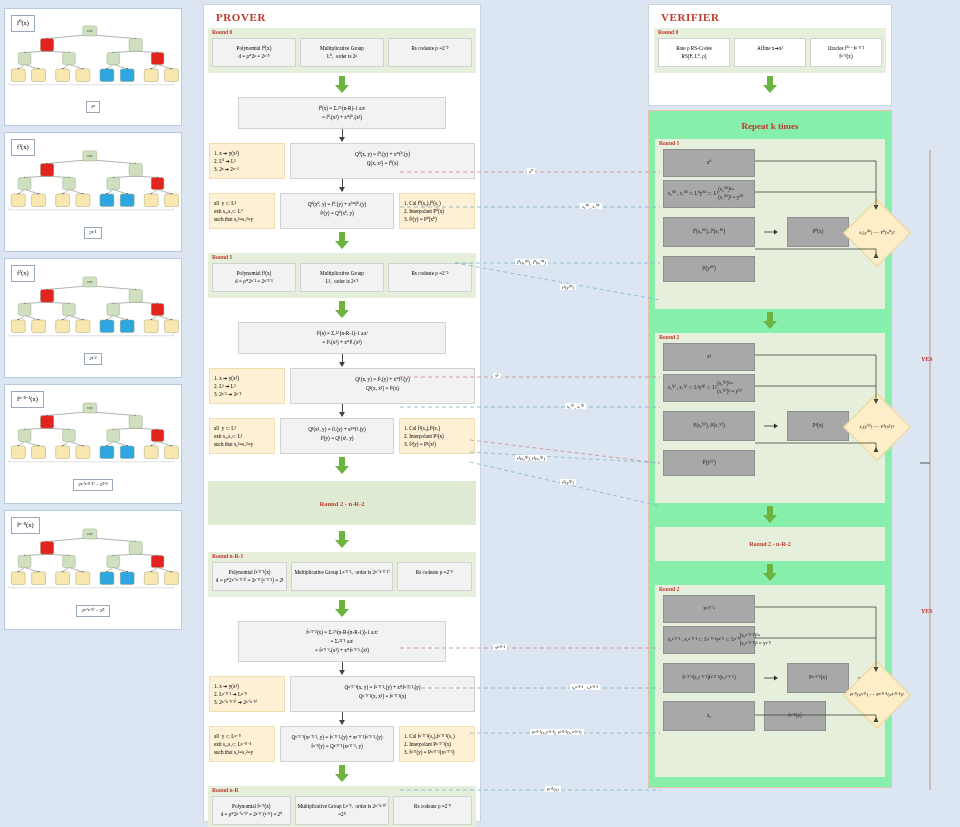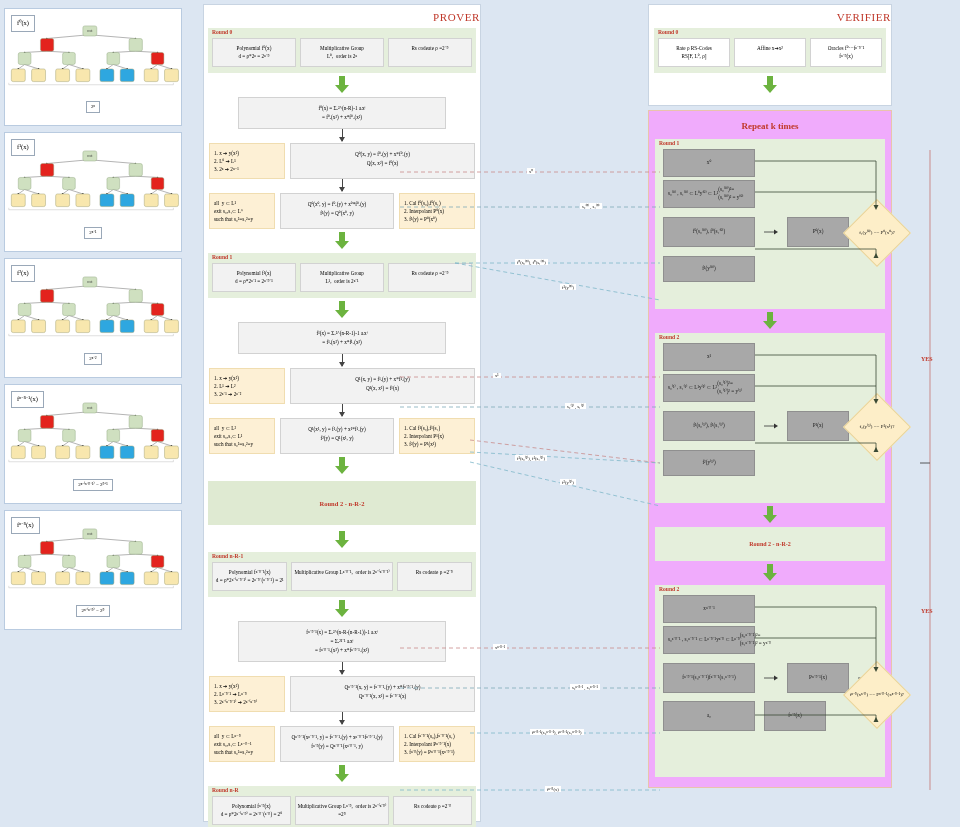--- a/index.html
+++ b/index.html
@@ -29,23 +29,24 @@
   .tree-cap{
     border:1px solid #9aa8b8;background:#fff;
     font-size:5px;padding:2px 4px;text-align:center;
     margin:0 auto 5px auto;display:table;line-height:1.1;
   }
 
   
   #prover{left:203px;top:4px;width:278px;height:818px;
           background:#ffffff;border:1px solid #c8d4e2;}
   .colhead{
-    text-align:right;color:#c0392b;
+    text-align:left;color:#c0392b;
     font-size:11px;letter-spacing:.6px;
     padding:6px 0 5px 12px;
+    font-weight:bold;
   }
   .band{
     background:#e5efdc;margin:0 4px 0 4px;position:relative;
     padding:10px 4px 6px 4px;
   }
   .roundlbl{
     position:absolute;left:4px;top:1px;
     color:#c0392b;font-size:5.6px;font-weight:bold;
   }
   .row3{display:flex;gap:4px;justify-content:space-between;}
@@ -80,21 +81,21 @@
   .bigband{
     background:#dfead2;margin:6px 4px;height:44px;
     display:flex;align-items:center;justify-content:center;
     color:#c0392b;font-size:6.5px;font-weight:bold;
   }
 
   
   #verifier{left:648px;top:4px;width:244px;height:818px;}
   .vtop{background:#ffffff;border:1px solid #c8d4e2;padding-bottom:8px;}
   .vrepeat{
-    background:#f0abfc;border:1px solid #e9c3ad;
+    background:#86efac;border:1px solid #e9c3ad;
     margin-top:4px;padding:6px 6px 10px 6px;position:relative;
   }
   .vrep-title{text-align:center;color:#c0392b;font-size:9px;font-weight:bold;padding:4px 0 8px 0;}
   .vround{
     background:#e5efdc;position:relative;padding:10px 8px 10px 8px;
     margin-bottom:0;
   }
   .gray{
     background:#a8a8a8;border:1px solid #8f8f8f;color:#1d1d1d;
     font-size:5.2px;line-height:1.5;box-sizing:border-box;

